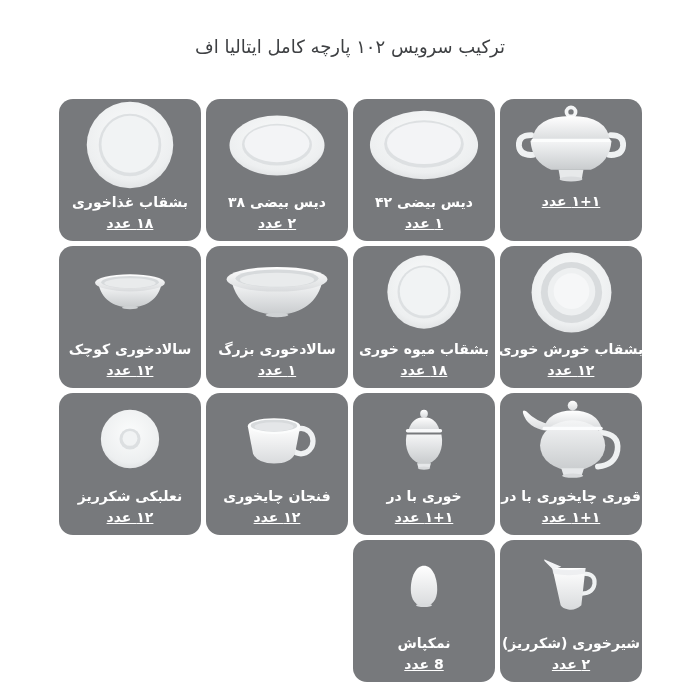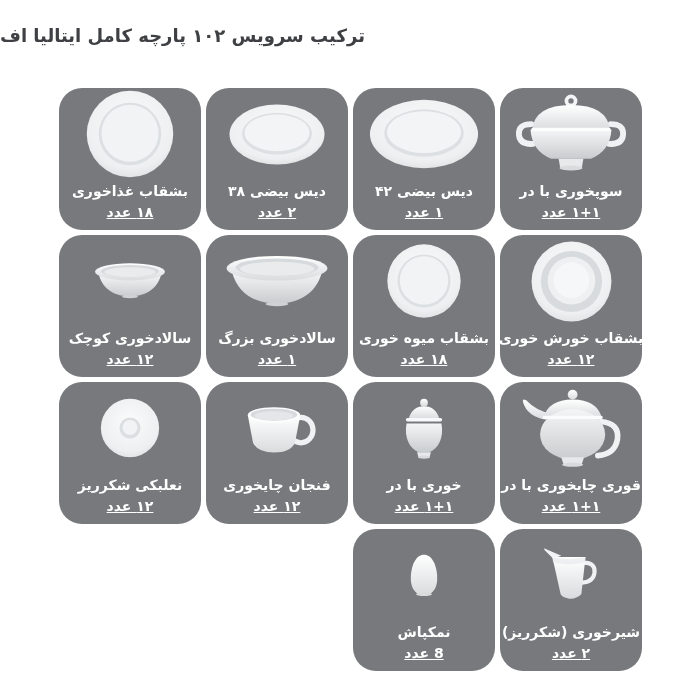--- a/index.html
+++ b/index.html
@@ -5,41 +5,41 @@
   html, body {
     margin: 0; padding: 0;
     width: 700px; height: 700px;
     background: #ffffff;
     font-family: "DejaVu Sans", sans-serif;
     overflow: hidden;
     direction: rtl;
   }
   .page { position: relative; width: 700px; height: 700px; background: #ffffff; }
   .title {
-    margin: 0;
+    margin: 11px;
     padding-top: 25px;
-    text-align: left;
+    text-align: center;
     font-size: 18px;
-    font-weight: bold;
+    font-weight: normal;
     color: #3e4043;
     letter-spacing: 0;
   }
   .grid {
     position: absolute;
     top: 88px;
     right: 58px;
     display: grid;
     grid-template-columns: repeat(4, 142px);
     grid-auto-rows: 142px;
     gap: 5px;
     direction: rtl;
   }
   .card {
     background: #77797c;
-    border-radius: 23px;
+    border-radius: 14px;
     display: flex;
     flex-direction: column;
     align-items: center;
     color: #ffffff;
     overflow: hidden;
   }
   .img {
     height: 92px;
     width: 100%;
     display: flex;
@@ -96,21 +96,20 @@
           <path d="M22,40 q-16,0 -15,13 q1,12 17,11" fill="none" stroke="#eff1f2" stroke-width="7" stroke-linecap="round"></path>
           <path d="M118,40 q16,0 15,13 q-1,12 -17,11" fill="none" stroke="#eff1f2" stroke-width="7" stroke-linecap="round"></path>
           <circle cx="70" cy="12" r="5.5" fill="none" stroke="#f3f4f5" stroke-width="4.5"></circle>
           <path d="M23,47 Q26,17 70,17 Q114,17 117,47 Z" fill="url(#gV)"></path>
           <path d="M21,47 L119,47 Q117,73 94,82 L46,82 Q23,73 21,47 Z" fill="url(#gV2)"></path>
           <path d="M55,82 L85,82 L83,93 L57,93 Z" fill="#e7e9ea"></path>
           <ellipse cx="70" cy="93" rx="14" ry="3" fill="#d9dbdd"></ellipse>
           <rect x="22" y="44.5" width="96" height="4" rx="2" fill="#fcfdfd"></rect>
         </svg>
       </div>
-      <div class="iname">سوپخوری با در</div>
       <div class="icount">۱+۱ عدد</div>
     </div>
 
     <div class="card">
       <div class="img">
         <svg viewBox="0 0 120 78" width="114" height="74">
           <ellipse cx="60" cy="39" rx="57" ry="36" fill="url(#gR)"></ellipse>
           <ellipse cx="60" cy="38" rx="42" ry="25" fill="#dde0e2"></ellipse>
           <ellipse cx="60" cy="37" rx="39" ry="22" fill="#f3f4f6"></ellipse>
         </svg>

